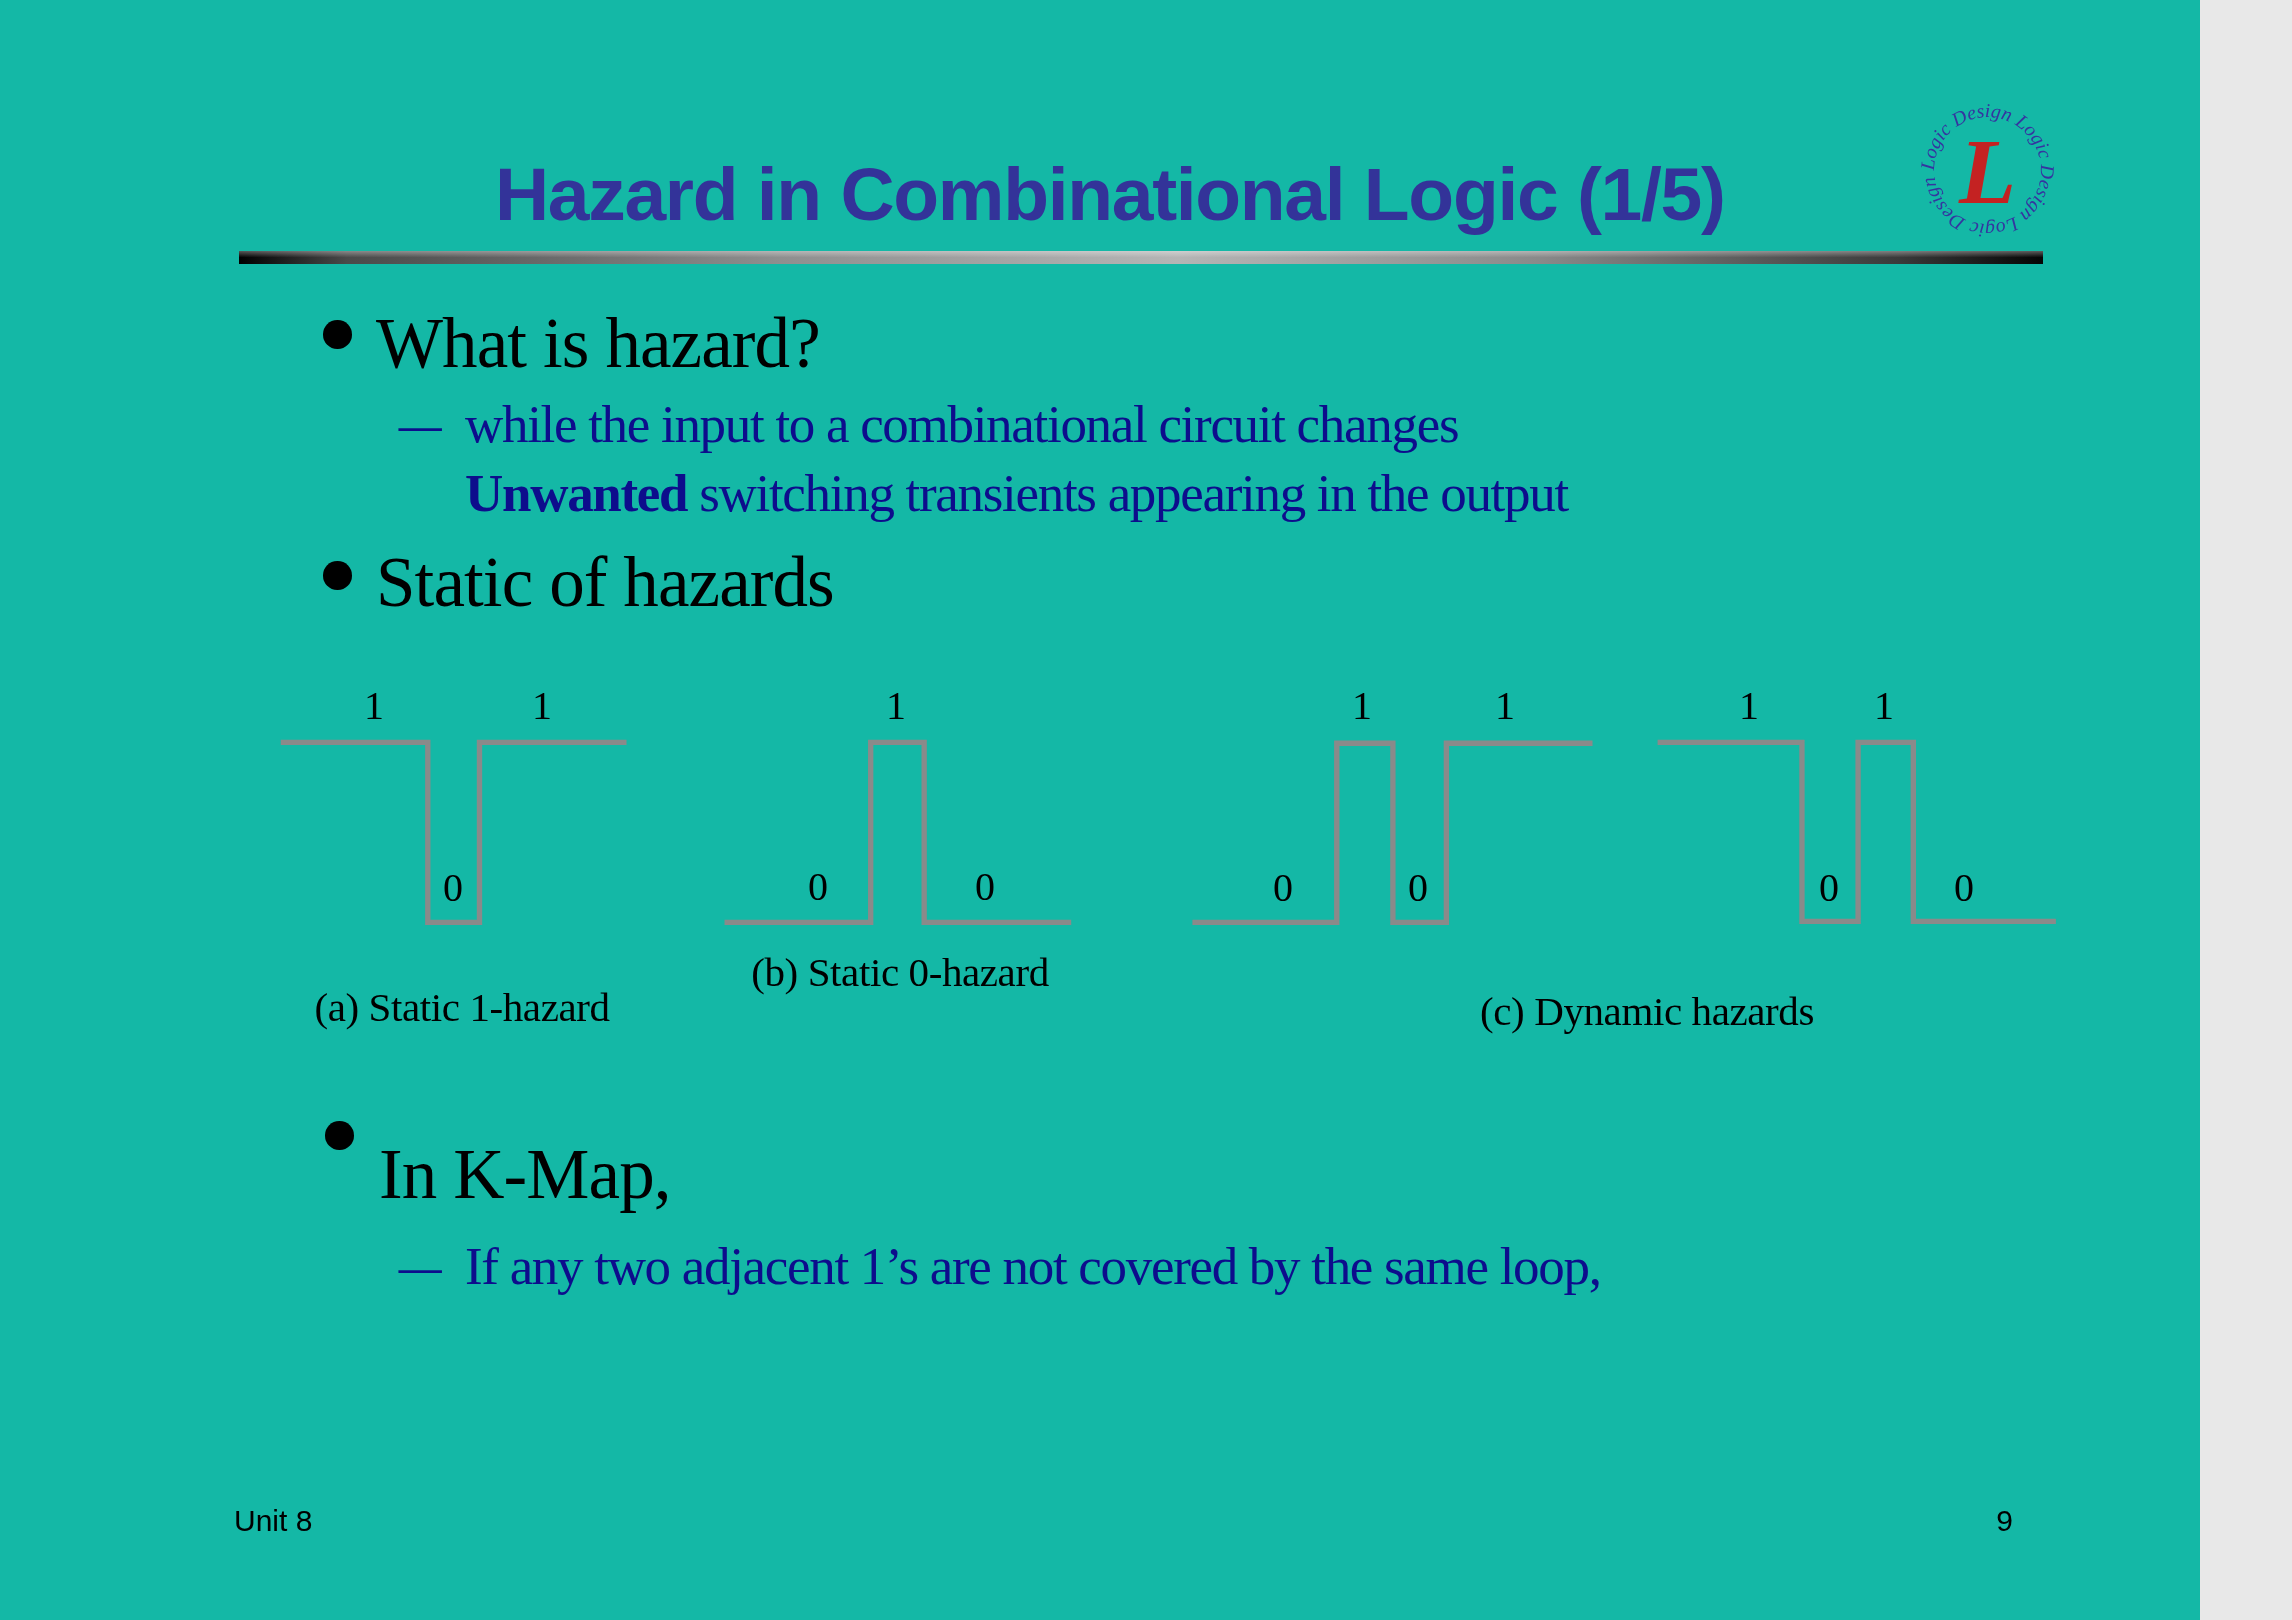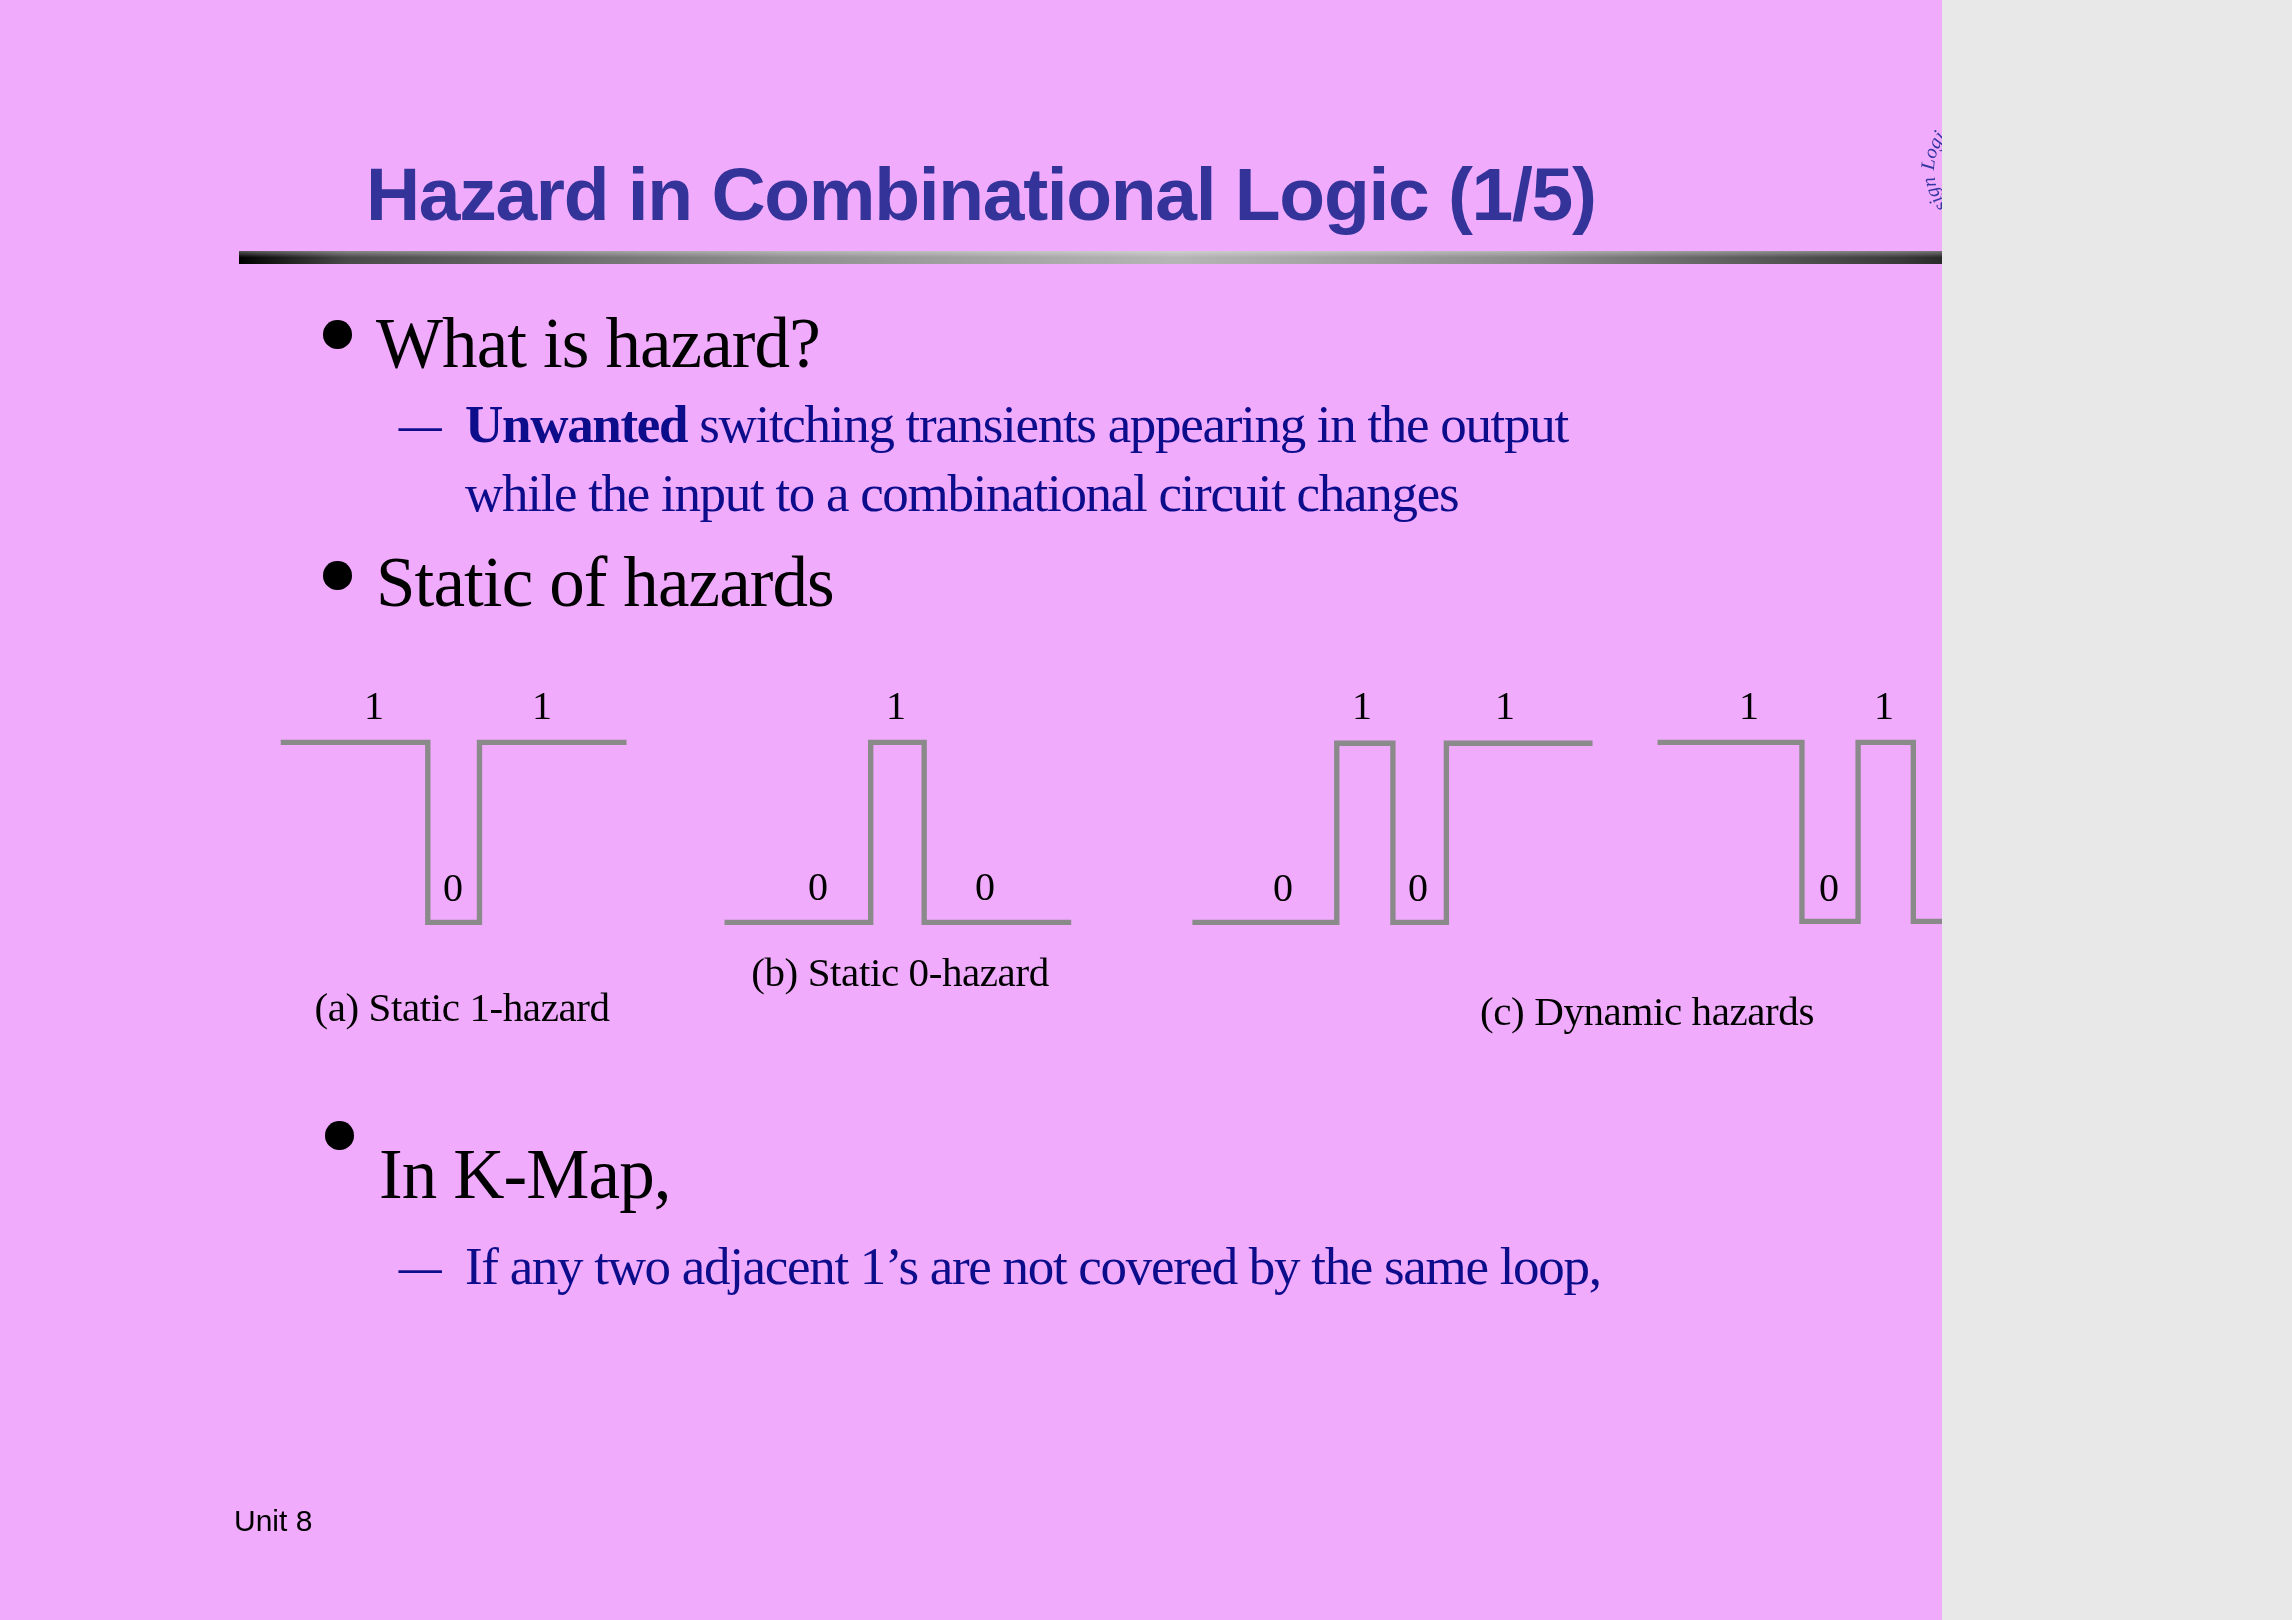--- a/index.html
+++ b/index.html
@@ -1,20 +1,20 @@
 <!DOCTYPE html>
 <html style="font-size:14.3px"><head>
 <meta charset="utf-8">
 <style>
   html, body { margin: 0; padding: 0; background: #e8e8e8; }
   #slide {
     position: relative;
-    width: 1942px;
+    width: 2200px;
     height: 1621px;
-    background: #f0abfc;
+    background: #14b8a6;
     overflow: hidden;
     font-family: "Liberation Serif", serif;
   }
 
   
   .page-title {
     position: absolute;
     left: 0; right: 0;
     top: 157px;
     text-align: center;
@@ -139,22 +139,22 @@
       <textPath href="#logo-ring-path" textLength="370" lengthAdjust="spacingAndGlyphs">Logic Design Logic Design Logic Design</textPath>
     </text>
     <text x="86" y="122" text-anchor="middle" font-size="105" font-style="italic" font-weight="bold" fill="#c42222">L</text>
   </svg>
 
   <div class="bullet-dot" style="left:323px; top:320px;"></div>
   <div class="lvl1" style="left:376px; top:304px;">What is hazard?</div>
 
   <div class="dash" style="left:399px; top:390px;">–</div>
   <div class="lvl2" style="left:465px; top:390px;">
+    <div>while the input to a combinational circuit changes</div>
     <div><span class="bold">Unwanted</span><span> switching transients appearing in the output</span></div>
-    <div>while the input to a combinational circuit changes</div>
   </div>
 
   <div class="bullet-dot" style="left:323px; top:561px;"></div>
   <div class="lvl1" style="left:376px; top:543px;">Static of hazards</div>
 
   <div id="figures-layer">
       <svg viewBox="0 0 2573 1819">
         <polyline points="315,833 480,833 480,1035 538,1035 538,833 703,833" fill="none" stroke="#8a8a8a" stroke-width="6"></polyline>
         <polyline points="813,1035 977,1035 977,833 1037,833 1037,1035 1202,1035" fill="none" stroke="#8a8a8a" stroke-width="6"></polyline>
         <polyline points="1338,1035 1500,1035 1500,834 1563,834 1563,1035 1623,1035 1623,834 1787,834" fill="none" stroke="#8a8a8a" stroke-width="6"></polyline>

